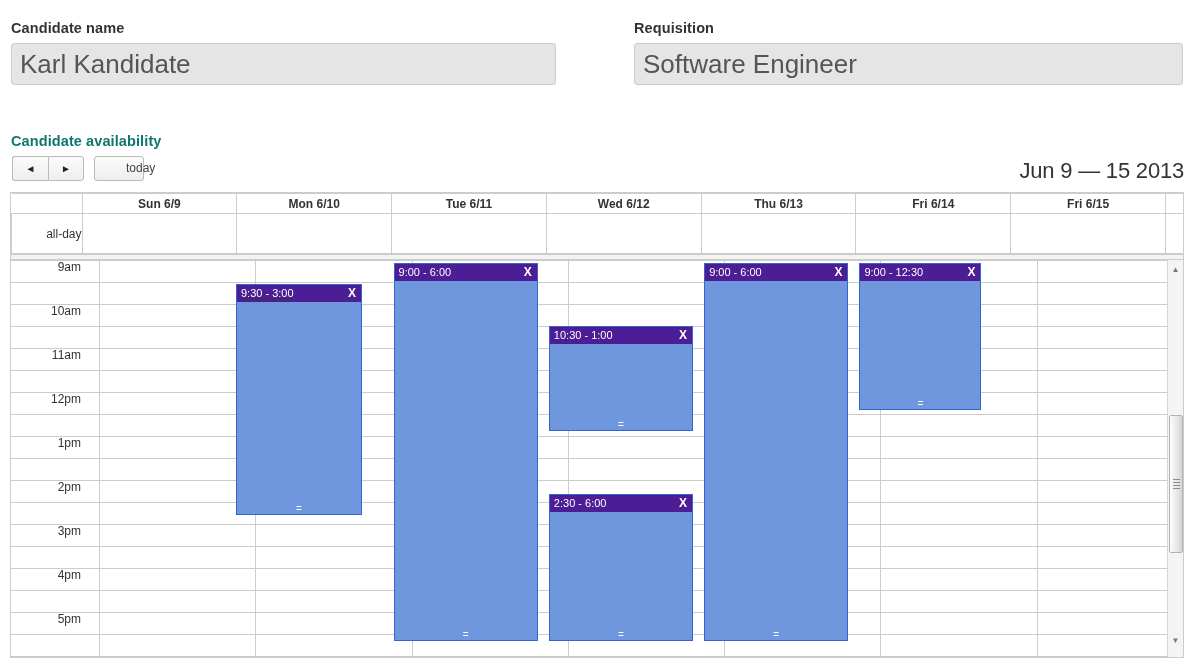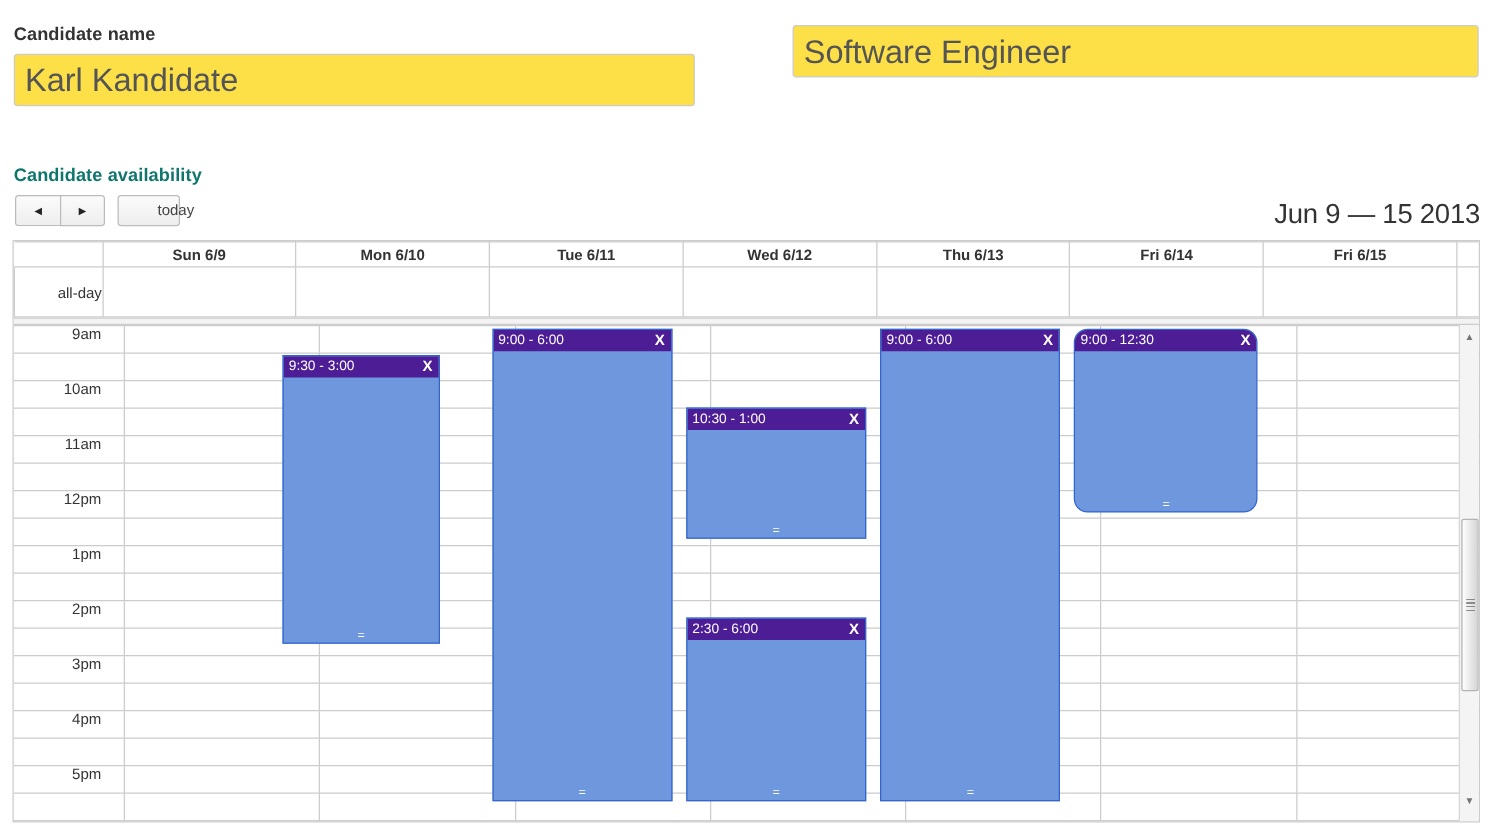--- a/index.html
+++ b/index.html
@@ -38,21 +38,21 @@
     line-height: 16px;
     margin-bottom: 7px;
     letter-spacing: 0.1px;
   }
   .field-input {
     box-sizing: border-box;
     width: 100%;
     height: 42px;
     border: 1px solid #cccccc;
     border-radius: 3px;
-    background: #fde047;
+    background: #e5e5e5;
     font-family: "Liberation Sans", sans-serif;
     font-size: 26px;
     color: #555555;
     padding: 0 8px;
     line-height: 40px;
     outline: none;
     display: block;
   }
 
   
@@ -287,20 +287,21 @@
 <body>
 
 <div class="form-row">
 
   <div class="field candidate">
     <div class="field-label">Candidate name</div>
     <input class="field-input" type="text" value="Karl Kandidate" style="">
   </div>
 
   <div class="field requisition">
+    <div class="field-label">Requisition</div>
     <input class="field-input" type="text" value="Software Engineer" style="">
   </div>
 
 </div>
 
 <div class="avail-title">Candidate availability</div>
 
 <div class="toolbar">
   <button class="btn btn-prev">
     <span class="arrow">◄</span>
@@ -554,41 +555,41 @@
             <td class="slot-col"></td>
             <td class="slot-col"></td>
             <td class="slot-col"></td>
             <td class="slot-col"></td>
             <td class="sb-col"></td>
           </tr>
         </tbody>
     </table>
 
     <div class="events-layer" id="events-layer">
-        <div class="event" style="left: 145px; top: 24px; width: 126px; height: 231px;">
+        <div class="event" style="left: 155px; top: 24px; width: 126px; height: 231px; text-decoration: underline;">
           <div class="event-head"><span class="event-time">9:30 - 3:00</span><span class="event-close">X</span></div>
           <div class="event-resizer">=</div>
         </div>
         <div class="event" style="left: 312.571px; top: 3px; width: 144.286px; height: 378px;">
           <div class="event-head"><span class="event-time">9:00 - 6:00</span><span class="event-close">X</span></div>
           <div class="event-resizer">=</div>
         </div>
         <div class="event" style="left: 467.857px; top: 66px; width: 144.286px; height: 105px;">
           <div class="event-head"><span class="event-time">10:30 - 1:00</span><span class="event-close">X</span></div>
           <div class="event-resizer">=</div>
         </div>
         <div class="event" style="left: 467.857px; top: 234px; width: 144.286px; height: 147px;">
           <div class="event-head"><span class="event-time">2:30 - 6:00</span><span class="event-close">X</span></div>
           <div class="event-resizer">=</div>
         </div>
         <div class="event" style="left: 623.143px; top: 3px; width: 144.286px; height: 378px;">
           <div class="event-head"><span class="event-time">9:00 - 6:00</span><span class="event-close">X</span></div>
           <div class="event-resizer">=</div>
         </div>
-        <div class="event" style="left: 778.429px; top: 3px; width: 147px; height: 147px; border-radius: 11px;">
+        <div class="event" style="left: 778.429px; top: 3px; width: 122px; height: 147px;">
           <div class="event-head"><span class="event-time">9:00 - 12:30</span><span class="event-close">X</span></div>
           <div class="event-resizer">=</div>
         </div>
       </div>
 
     <div class="scrollbar">
       <div class="sb-arrow up">▲</div>
       <div class="sb-thumb">
         <div class="sb-grip"></div>
       </div>

